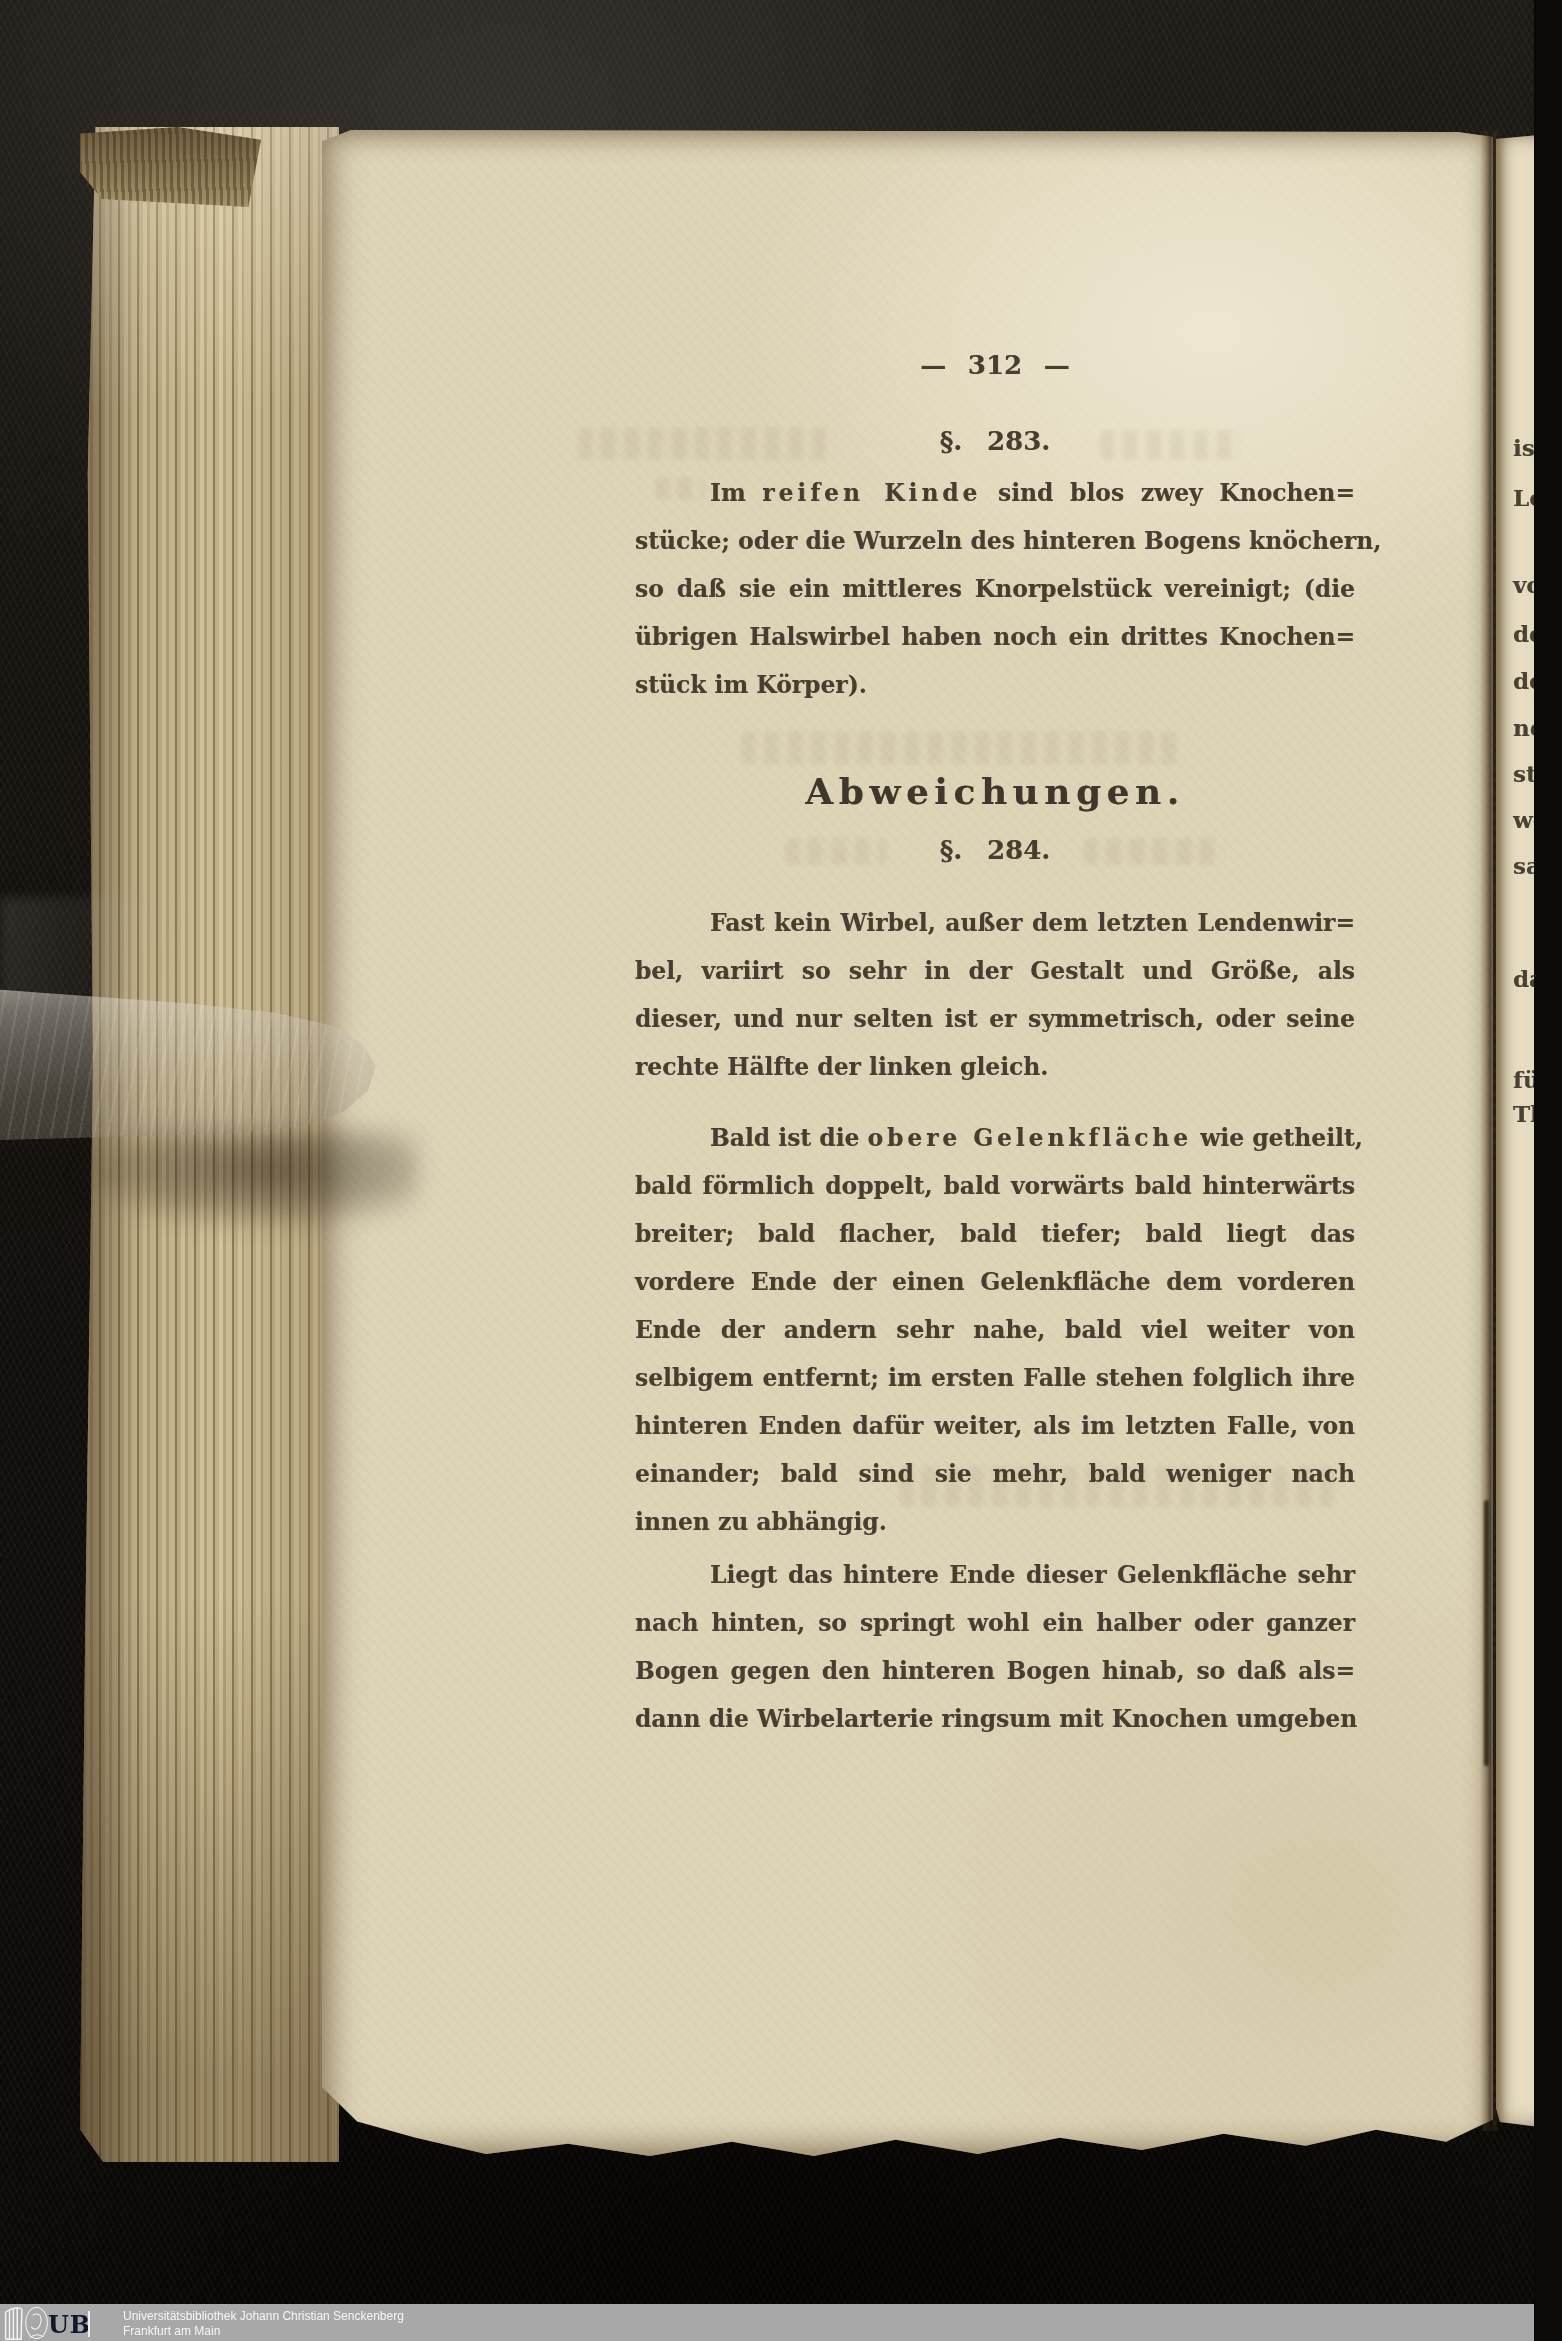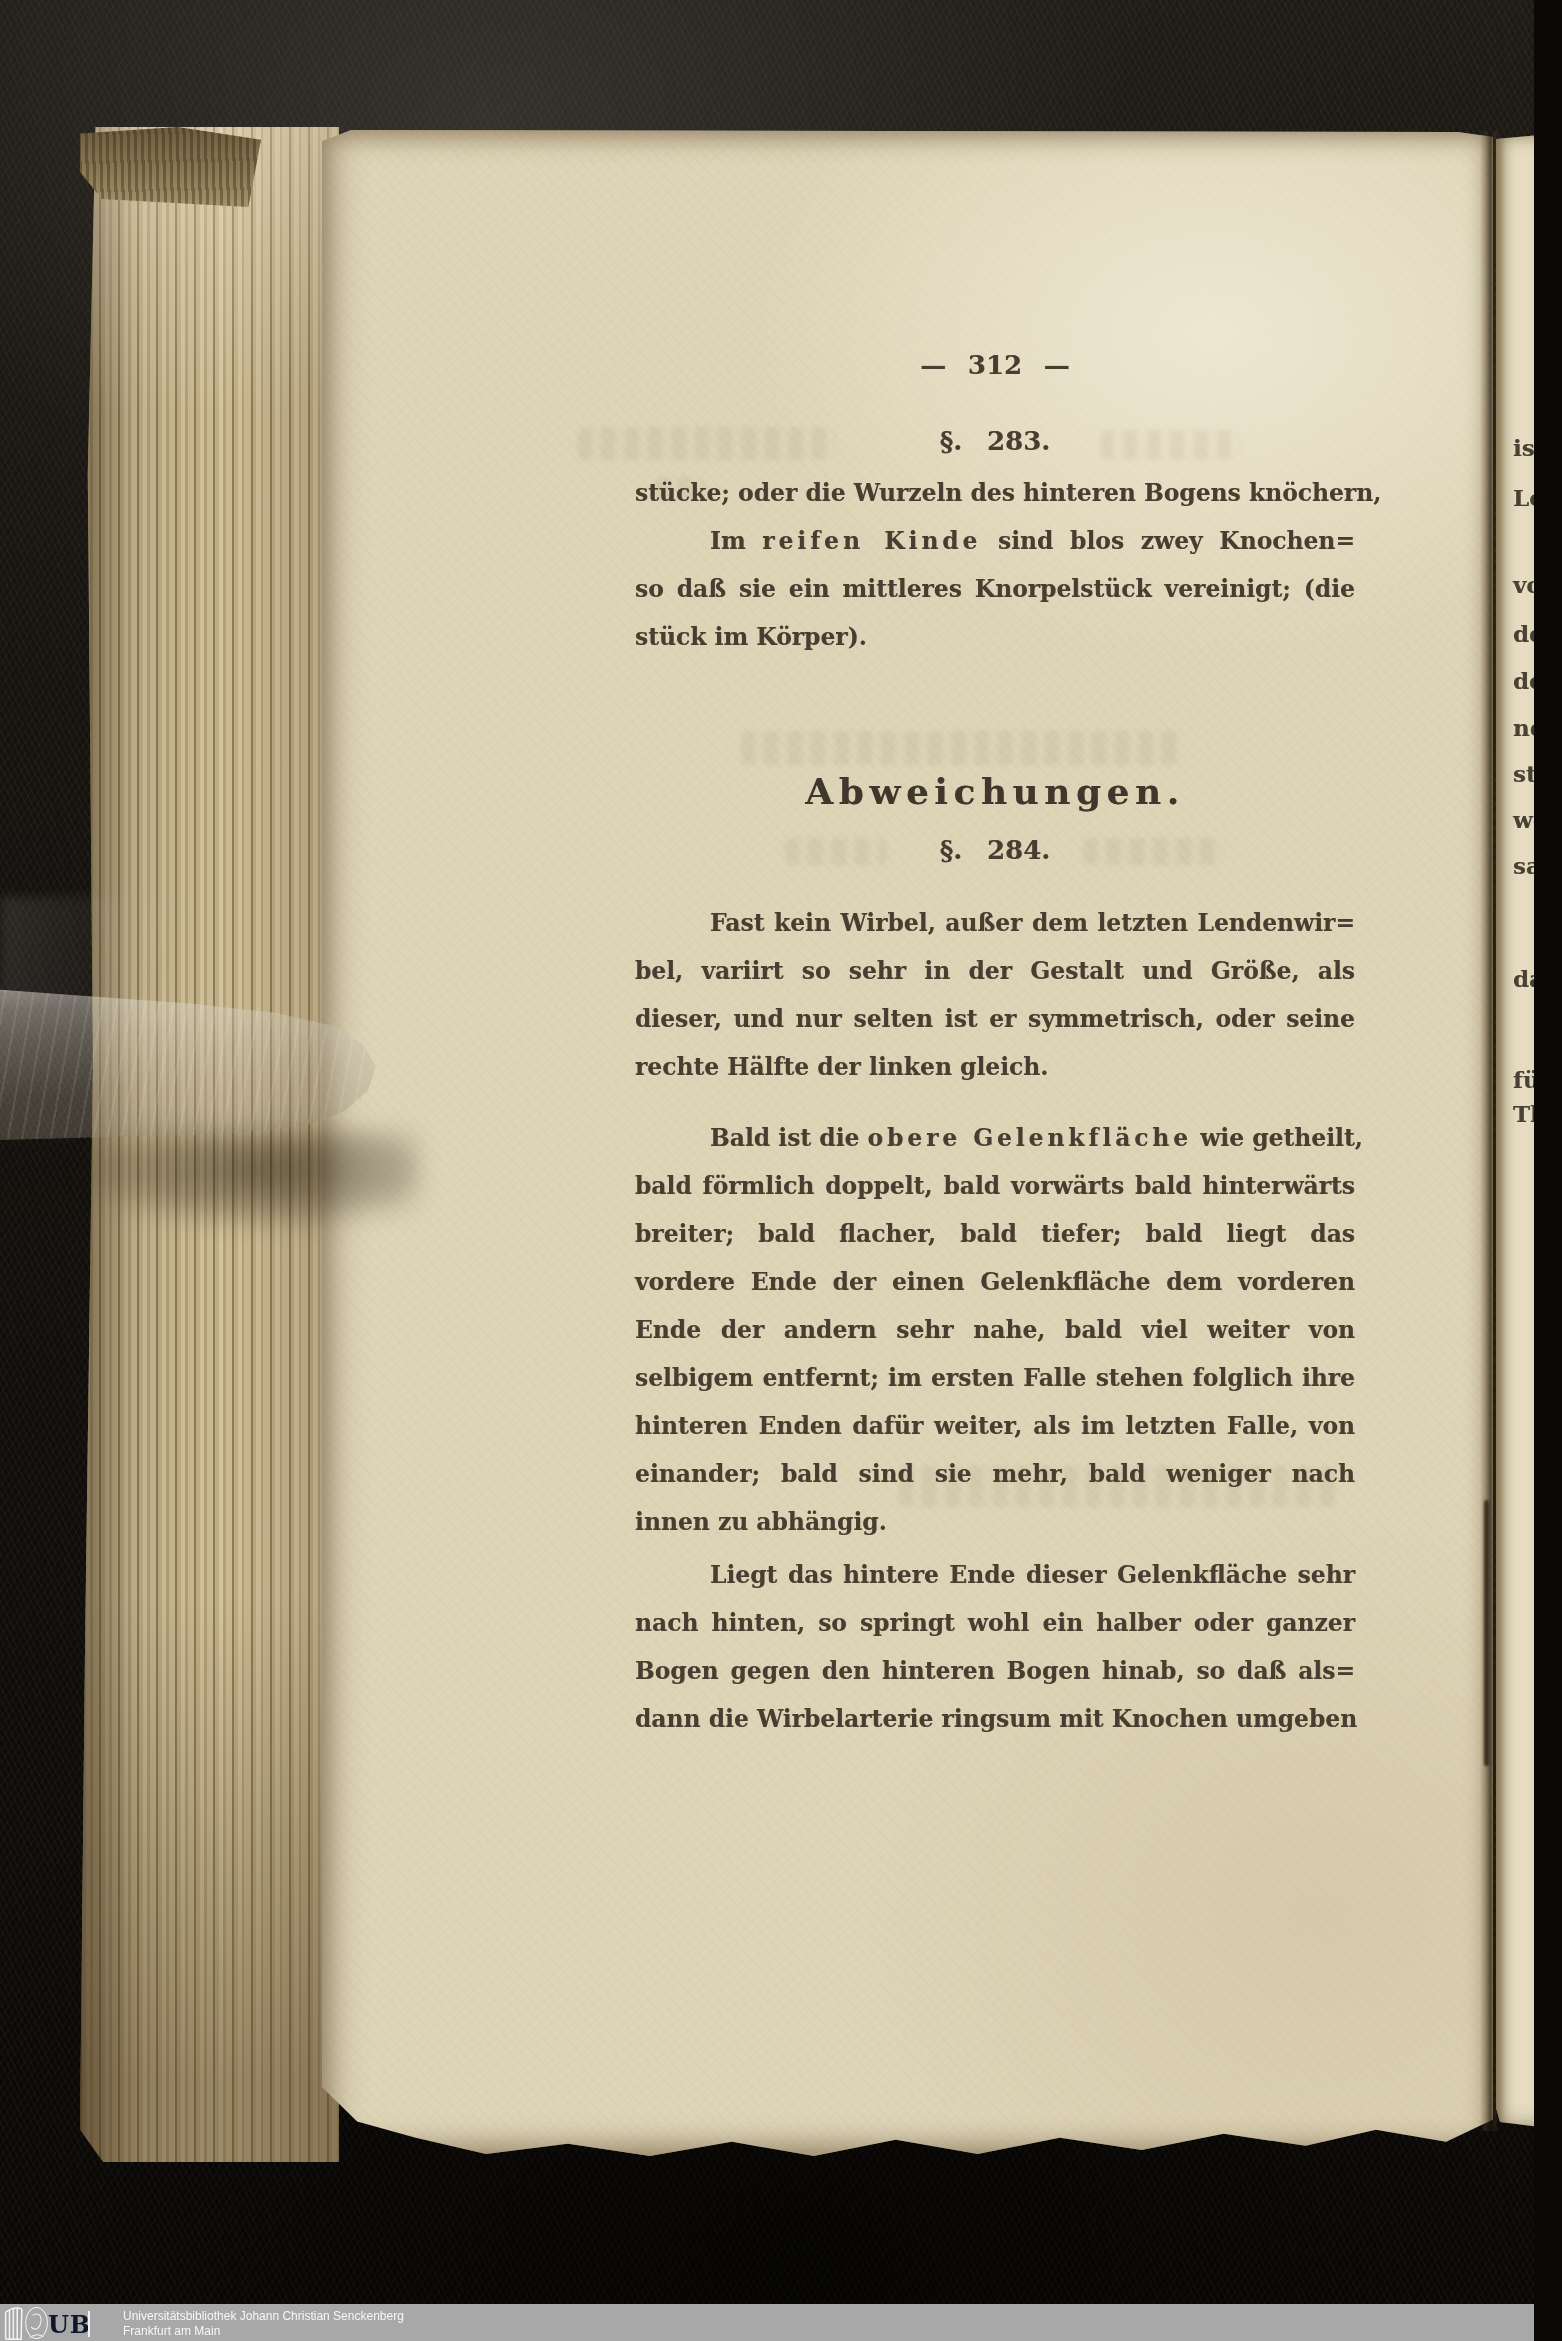--- a/index.html
+++ b/index.html
@@ -146,23 +146,24 @@
   <div class="bleed" style="left:655px;top:477px;width:50px;height:23.4px"></div>
   <div class="bleed" style="left:741px;top:731px;width:438px;height:34px"></div>
   <div class="bleed" style="left:785px;top:838px;width:102px;height:26.6px"></div>
   <div class="bleed" style="left:1083px;top:838px;width:141px;height:26.6px"></div>
   <div class="bleed" style="left:899px;top:1466px;width:438px;height:41px"></div>
 
   <div class="pagenum">— 312 —</div>
   <div id="text-layer">
       <div class="blk b0 k-label">§. 283.</div>
       <div class="blk b1 k-para">
+        <div class="line indent">Im <span class="sperr">reifen Kinde</span> sind blos zwey Knochen=</div>
         <div class="line">stücke; oder die Wurzeln des hinteren Bogens knöchern,</div>
-        <div class="line indent">Im <span class="sperr">reifen Kinde</span> sind blos zwey Knochen=</div>
         <div class="line">so daß sie ein mittleres Knorpelstück vereinigt; (die</div>
+        <div class="line">übrigen Halswirbel haben noch ein drittes Knochen=</div>
         <div class="line last">stück im Körper).</div>
       </div>
       <div class="blk b2 k-heading">Abweichungen.</div>
       <div class="blk b3 k-label">§. 284.</div>
       <div class="blk b4 k-para">
         <div class="line indent">Fast kein Wirbel, außer dem letzten Lendenwir=</div>
         <div class="line">bel, variirt so sehr in der Gestalt und Größe, als</div>
         <div class="line">dieser, und nur selten ist er symmetrisch, oder seine</div>
         <div class="line last">rechte Hälfte der linken gleich.</div>
       </div>

